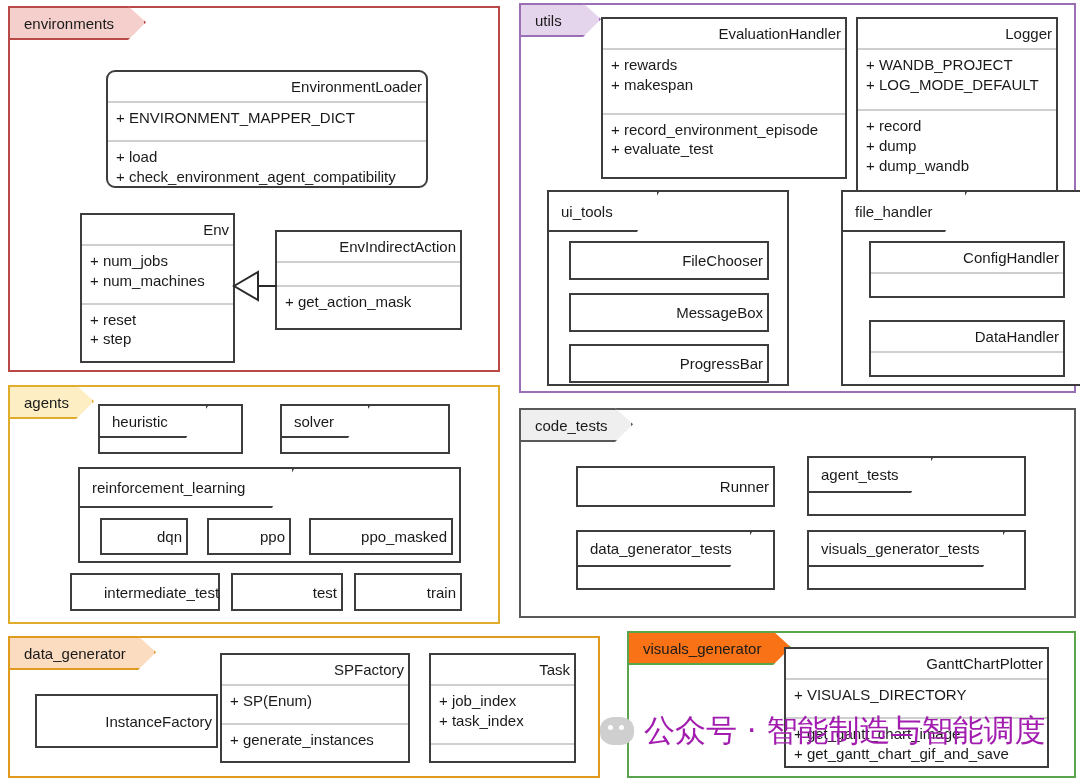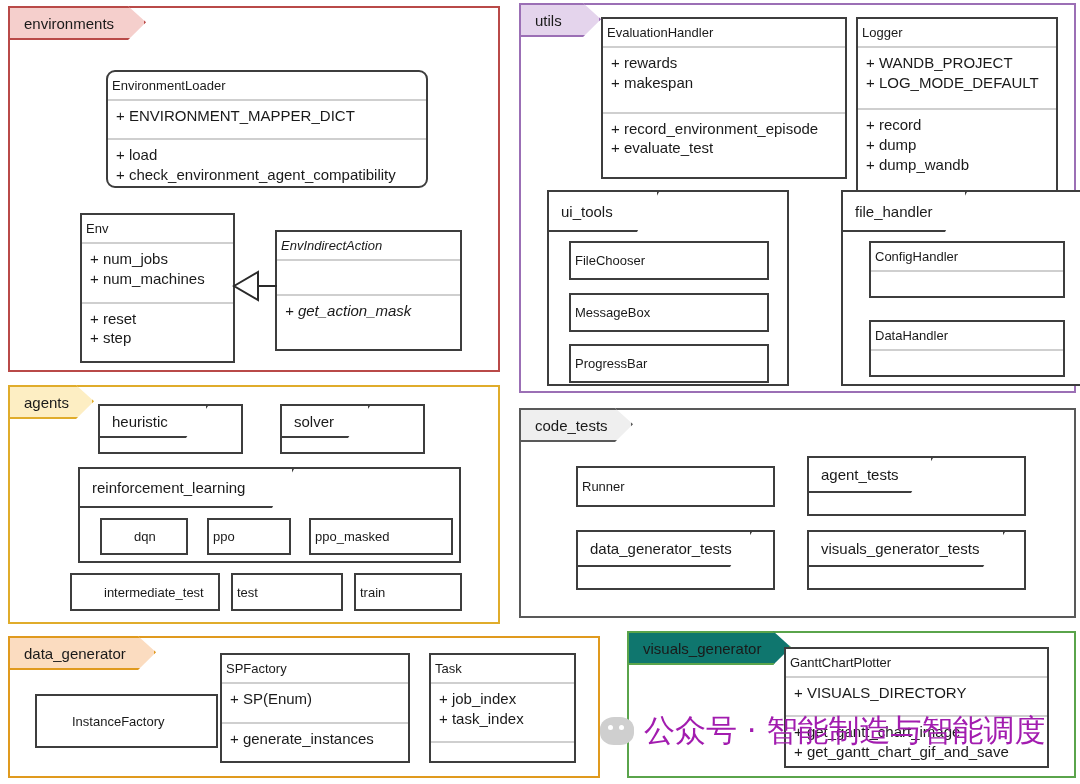--- a/index.html
+++ b/index.html
@@ -33,21 +33,21 @@
     border-bottom:2px solid #3d3d3d;
     background:#ffffff;
     display:flex; align-items:center;
     padding-left:12px; font-size:15px; white-space:nowrap;
     clip-path: polygon(0 0, 100% 0, calc(100% - 22px) 100%, 0 100%);
   }
 
   
   .cls { position:absolute; background:#ffffff; border:2px solid #3d3d3d; display:flex; flex-direction:column; }
   .cls-name {
-    text-align:left; font-size:13px; padding:6px 4px;
+    text-align:right; font-size:15px; padding:6px 4px;
     border-bottom:2px solid #cfcfcf; flex:0 0 auto;
   }
   .cls-sec {
     font-size:15px; padding:5px 8px 12px 8px; line-height:1.32;
     border-bottom:2px solid #cfcfcf; flex:1 1 auto;
   }
   .cls-sec:last-child { border-bottom:none; }
   .cls-sec div { white-space:nowrap; }
   .cls.plain { justify-content:center; align-items:center; }
   .cls.plain .cls-name { border-bottom:none; width:100%; }
@@ -97,21 +97,21 @@
     <div class="cls-sec">
       <div>+ num_jobs</div>
       <div>+ num_machines</div>
     </div>
     <div class="cls-sec">
       <div>+ reset</div>
       <div>+ step</div>
     </div>
   </div>
 
-  <div class="cls" style="left:265px; top:222px; width:187px; height:121px;font-style:italic;">
+  <div class="cls" style="left:265px; top:222px; width:187px; height:100px;">
     <div class="cls-name">EnvIndirectAction</div>
     <div class="cls-sec"></div>
     <div class="cls-sec">
       <div>+ get_action_mask</div>
     </div>
   </div>
 
   <div class="gen-line" style="left:246px; top:277px; width:21px; height:2px;"></div>
   <div class="gen-tri" style="left:224px; top:264px; border-top:14px solid transparent; border-bottom:14px solid transparent; border-right:24px solid #ffffff; filter:drop-shadow(0 0 0 #2a2a2a);"></div>
   <svg style="position:absolute; left:222px; top:262px; width:28px; height:32px;">
@@ -183,21 +183,21 @@
   <div class="pkg-tab" style="background:#fdeec3; border-color:#e0ac2b; width:86px;">
     <span class="pkg-tab-txt">agents</span>
   </div>
 
   <div class="subpkg" style="left:88px; top:17px; width:145px; height:50px;">
     <div class="sub-tab" style="width:108px; height:32px;">
       <span>heuristic</span>
     </div>
   </div>
 
-  <div class="subpkg" style="left:270px; top:17px; width:145px; height:50px;">
+  <div class="subpkg" style="left:270px; top:17px; width:170px; height:50px;">
     <div class="sub-tab" style="width:88px; height:32px;">
       <span>solver</span>
     </div>
   </div>
 
   <div class="subpkg" style="left:68px; top:80px; width:383px; height:96px;">
     <div class="sub-tab" style="width:214px; height:39px;">
       <span>reinforcement_learning</span>
     </div>
     <div class="cls plain" style="left:20px; top:49px; width:88px; height:37px;padding-left:28px;">
@@ -273,21 +273,21 @@
     <div class="cls-name">Task</div>
     <div class="cls-sec">
       <div>+ job_index</div>
       <div>+ task_index</div>
     </div>
     <div class="cls-sec"></div>
   </div>
 </div>
 
 <div class="pkg" style="left:627px; top:631px; width:449px; height:147px; border-color:#5aa44b;">
-  <div class="pkg-tab" style="background:#0f766e; border-color:#5aa44b; width:164px;">
+  <div class="pkg-tab" style="background:#f97316; border-color:#5aa44b; width:164px;">
     <span class="pkg-tab-txt">visuals_generator</span>
   </div>
 
   <div class="cls" style="left:155px; top:14px; width:265px; height:121px;">
     <div class="cls-name">GanttChartPlotter</div>
     <div class="cls-sec">
       <div>+ VISUALS_DIRECTORY</div>
     </div>
     <div class="cls-sec">
       <div>+ get_gantt_chart_image</div>

